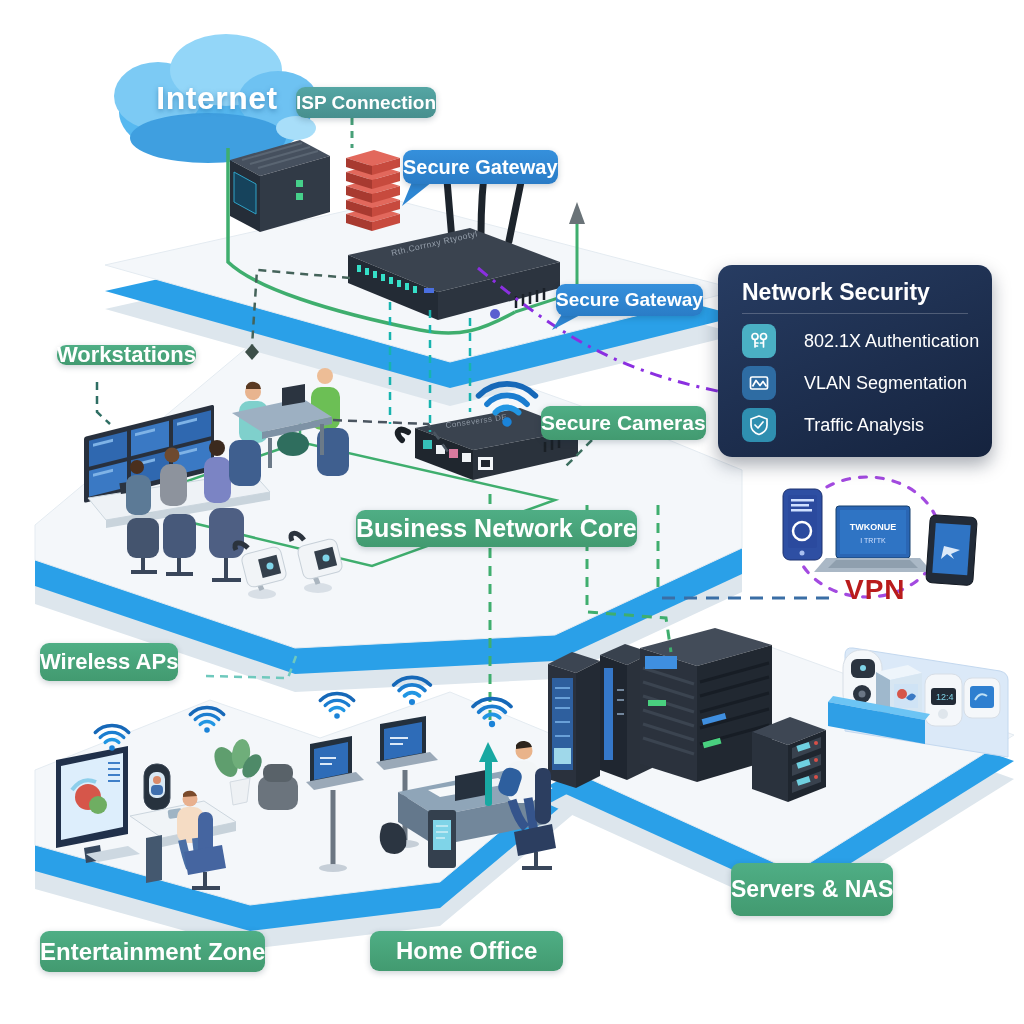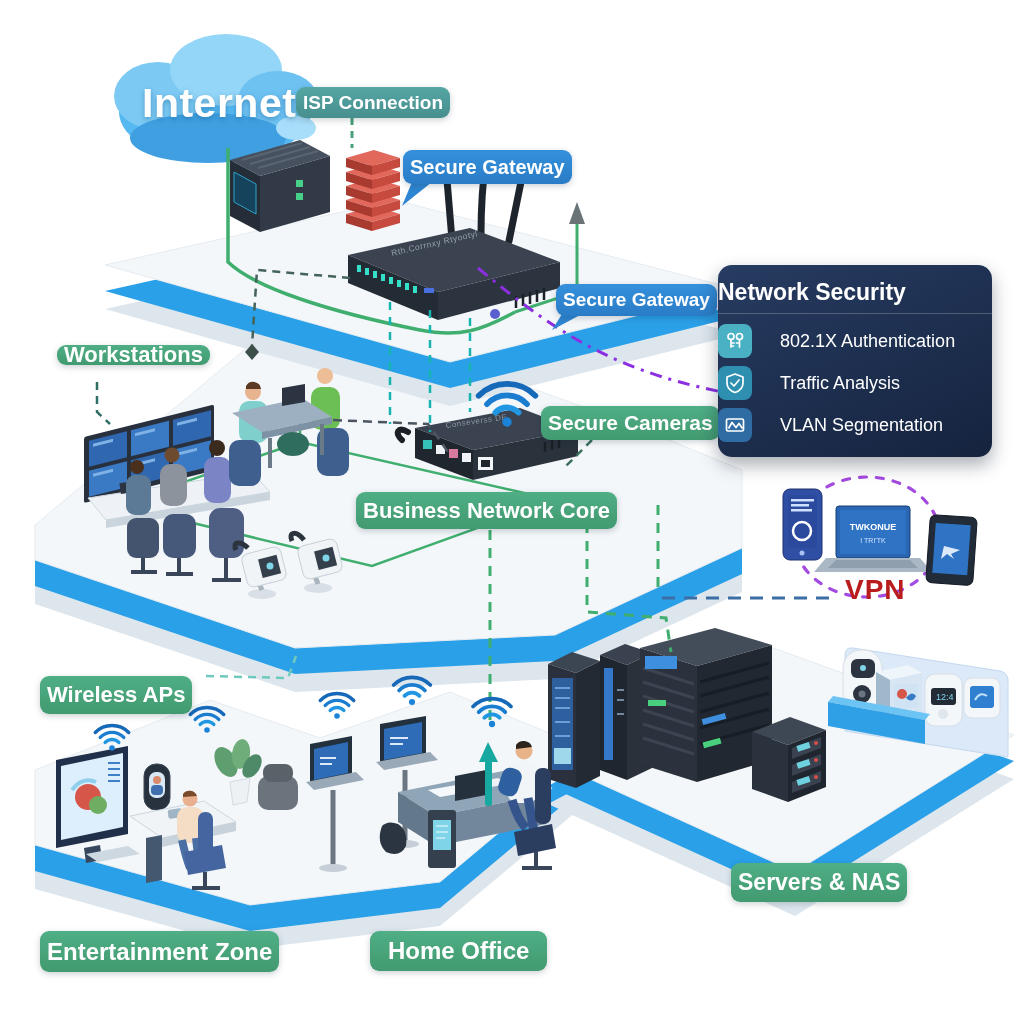--- a/index.html
+++ b/index.html
@@ -1,29 +1,29 @@
 <!DOCTYPE html>
 <html><head>
 <meta charset="utf-8">
 <style>
   *{margin:0;padding:0;box-sizing:border-box}
   html,body{width:1024px;height:1024px}
   body{position:relative;background:#ffffff;font-family:"Liberation Sans",sans-serif;overflow:hidden}
   .scene{position:absolute;left:0;top:0;width:1024px;height:1024px}
   .pill{position:absolute;color:#fff;font-weight:700;border-radius:9px;white-space:nowrap;
-        display:flex;align-items:center;box-shadow:0 2px 6px rgba(20,40,60,.22);padding:0 7px}
+        display:flex;align-items:center;box-shadow:0 2px 6px rgba(20,40,60,.22);padding:0 0}
   .pill.g{background:linear-gradient(180deg,#4fae85,#429a70)}
   .pill.b{background:linear-gradient(180deg,#3590dc,#2a7cc6)}
   .pill.t{background:linear-gradient(180deg,#55a6a4,#478f8e)}
   .cloudtxt{position:absolute;left:142px;top:80px;width:150px;text-align:center;color:#fff;
-        font-size:41px;font-weight:800;text-shadow:0 2px 5px rgba(25,95,150,.5);letter-spacing:.5px}
+        font-size:32px;font-weight:800;text-shadow:0 2px 5px rgba(25,95,150,.5);letter-spacing:.5px}
   .vpntxt{position:absolute;left:845px;top:574px;color:#b91c1c;font-size:28px;font-weight:700;letter-spacing:1px}
   .nspanel{position:absolute;left:718px;top:265px;width:274px;height:192px;
         background:linear-gradient(155deg,#273c62,#15233e);border-radius:14px;
-        box-shadow:0 8px 18px rgba(10,20,40,.35);padding:14px 0 0}
+        box-shadow:0 8px 18px rgba(10,20,40,.35);padding:14px 24px 0}
   .nstitle{color:#fff;font-size:23px;font-weight:700}
   .nsdiv{height:1px;background:rgba(255,255,255,.22);margin:7px 0 10px}
   .nsrow{display:flex;align-items:center;gap:28px;margin-bottom:8px}
   .nsicon{width:34px;height:34px;border-radius:8px;display:flex;align-items:center;justify-content:center;flex:0 0 auto}
   .nslabel{color:#fff;font-size:18px;font-weight:500;white-space:nowrap}
 </style>
 </head>
 <body>
 
 <svg class="scene" viewBox="0 0 1024 1024">
@@ -457,53 +457,53 @@
   <polygon points="719,290 736,301 719,312" fill="#ffffff"></polygon>
 </svg>
 
 <div class="cloudtxt">Internet</div>
 
 <div class="pill t" style="left:296px;top:87px;height:31px;font-size:19px">ISP Connection</div>
 <div class="pill b" style="left:403px;top:150px;height:34px;font-size:20px">Secure Gateway</div>
 <div class="pill b" style="left:556px;top:284px;height:32px;font-size:19px">Secure Gateway</div>
 <div class="pill g" style="left:57px;top:345px;height:20px;font-size:22px">Workstations</div>
 <div class="pill g" style="left:541px;top:406px;height:34px;font-size:21px">Secure Cameras</div>
-<div class="pill g" style="left:356px;top:492px;height:37px;font-size:22px">Business Network Core</div>
-<div class="pill g" style="left:40px;top:676px;height:38px;font-size:22px">Wireless APs</div>
-<div class="pill g" style="left:731px;top:863px;height:39px;font-size:23px">Servers &amp; NAS</div>
+<div class="pill g" style="left:356px;top:510px;height:37px;font-size:25px">Business Network Core</div>
+<div class="pill g" style="left:40px;top:643px;height:38px;font-size:22px">Wireless APs</div>
+<div class="pill g" style="left:731px;top:863px;height:53px;font-size:23px">Servers &amp; NAS</div>
 <div class="pill g" style="left:40px;top:931px;height:41px;font-size:24px">Entertainment Zone</div>
-<div class="pill g" style="left:370px;top:931px;height:40px;font-size:24px;padding:0 18px">Home Office</div>
+<div class="pill g" style="left:370px;top:931px;height:40px;font-size:24px;padding:0 26px">Home Office</div>
 
 <div class="vpntxt">VPN</div>
 
 <div class="nspanel">
   <div class="nstitle">Network Security</div>
   <div class="nsdiv"></div>
   <div class="nsrow">
     <span class="nsicon" style="background:#4ab0c4">
       <svg width="22" height="22" viewBox="0 0 22 22" fill="none" stroke="#ffffff" stroke-width="1.7" stroke-linecap="round">
         <circle cx="7" cy="6.5" r="3"></circle>
           <path d="M7,9.5 L7,17 M7,13 L10,13 M7,16 L9.5,16"></path>
         <circle cx="15.5" cy="6.5" r="3"></circle>
           <path d="M15.5,9.5 L15.5,17 M15.5,13 L12.5,13"></path>
       </svg>
     </span>
     <span class="nslabel">802.1X Authentication</span>
   </div>
   <div class="nsrow">
+    <span class="nsicon" style="background:#2e6ca3">
+      <svg width="22" height="22" viewBox="0 0 22 22" fill="none" stroke="#ffffff" stroke-width="1.7" stroke-linejoin="round">
+        <rect x="2.5" y="5" width="17" height="12" rx="1.5"></rect>
+        <polyline points="4.5,14.5 8,8.5 12,13.5 15,9.5 18.5,14.5"></polyline>
+      </svg>
+    </span>
+    <span class="nslabel">VLAN Segmentation</span>
+  </div>
+  <div class="nsrow">
     <span class="nsicon" style="background:#2f8fb0">
       <svg width="22" height="22" viewBox="0 0 22 22" fill="none" stroke="#ffffff" stroke-width="1.7" stroke-linejoin="round" stroke-linecap="round">
         <path d="M11,2 L19,5 V11 C19,16 15.5,19 11,20.5 C6.5,19 3,16 3,11 V5 Z"></path>
         <polyline points="7,11 10,14 15,8"></polyline>
       </svg>
     </span>
     <span class="nslabel">Traffic Analysis</span>
   </div>
-  <div class="nsrow">
-    <span class="nsicon" style="background:#2e6ca3">
-      <svg width="22" height="22" viewBox="0 0 22 22" fill="none" stroke="#ffffff" stroke-width="1.7" stroke-linejoin="round">
-        <rect x="2.5" y="5" width="17" height="12" rx="1.5"></rect>
-        <polyline points="4.5,14.5 8,8.5 12,13.5 15,9.5 18.5,14.5"></polyline>
-      </svg>
-    </span>
-    <span class="nslabel">VLAN Segmentation</span>
-  </div>
 </div>
 
 </body></html>

